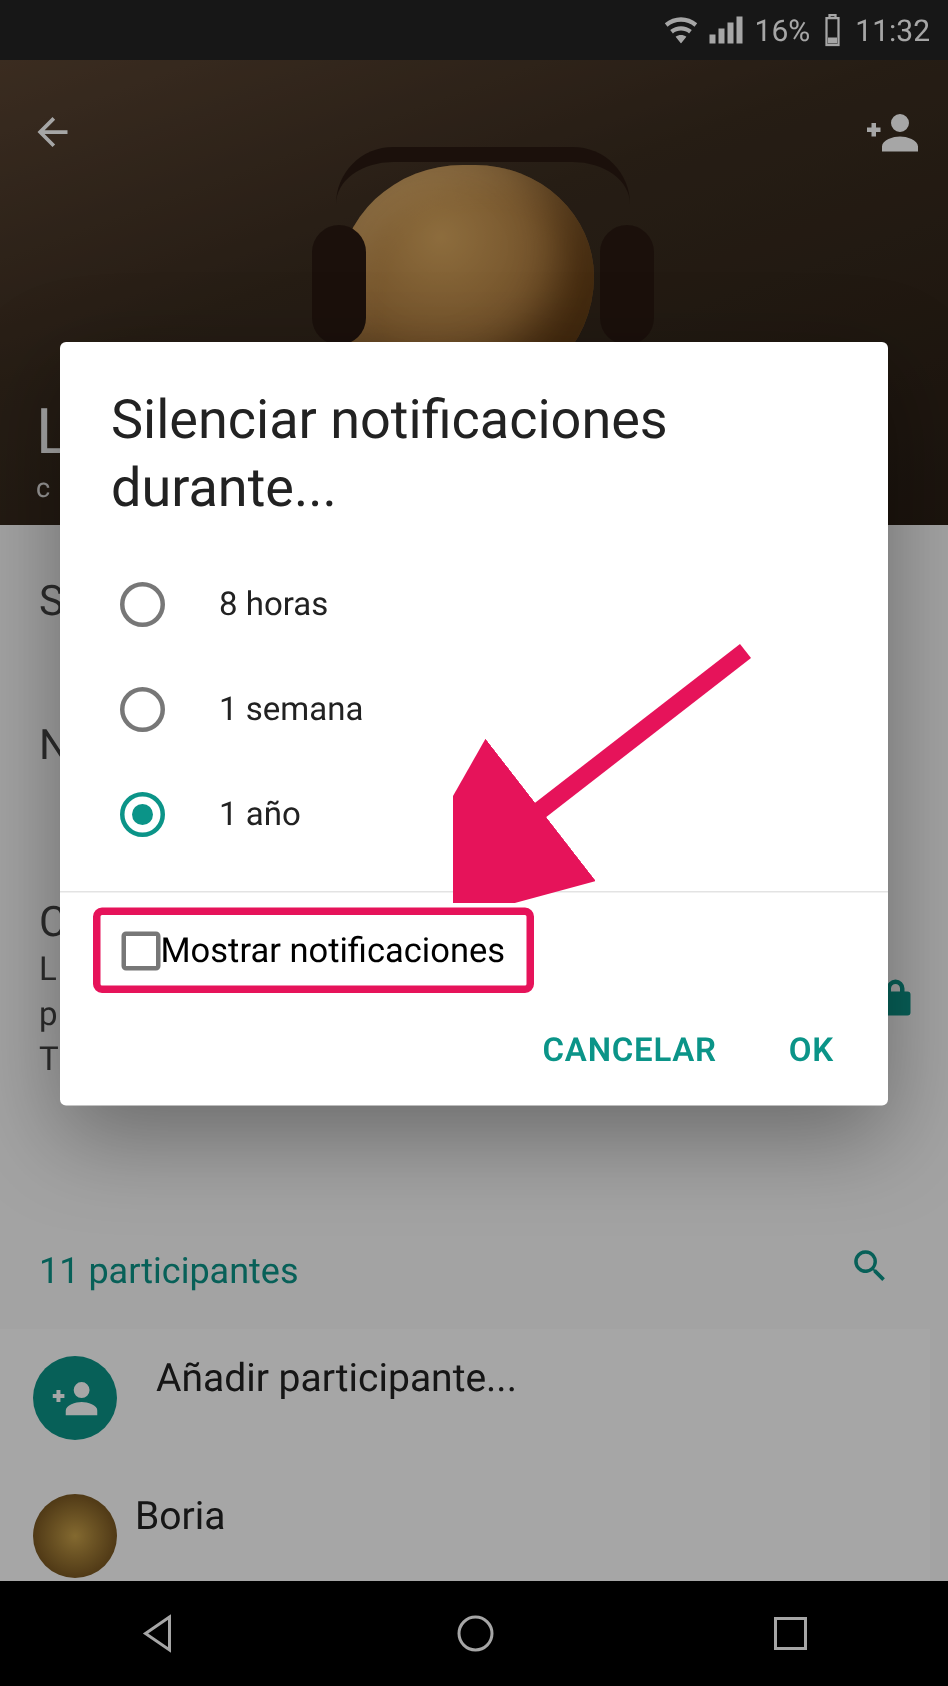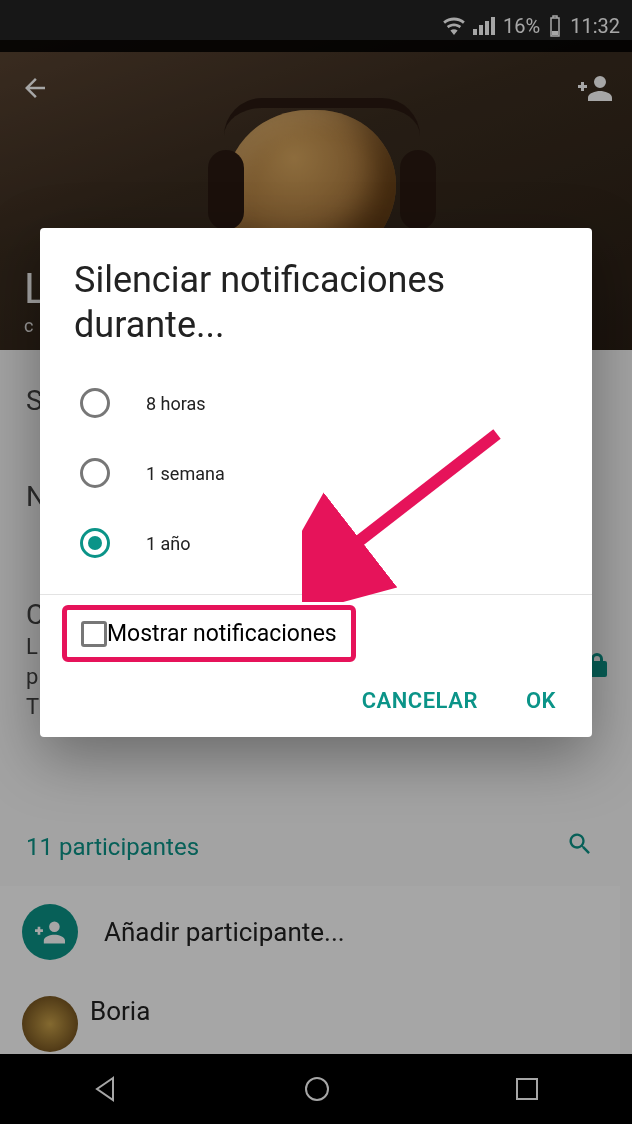--- a/index.html
+++ b/index.html
@@ -1,17 +1,17 @@
 <!DOCTYPE html>
 <html><head>
 <meta charset="utf-8">
 <style>
 html,body{margin:0;padding:0;font-family:Roboto,Arial,sans-serif;background:#000;width:632px;height:1124px;overflow:hidden}
 .screen{position:relative;width:632px;height:1124px;background:#eeeeee}
-.statusbar{position:absolute;top:0;left:0;right:0;height:52px;background:rgba(0,0,0,.85);display:flex;align-items:center;justify-content:flex-end;padding:0 12px;color:#fff;font-size:20px;gap:8px;z-index:1}
+.statusbar{position:absolute;top:0;left:0;right:0;height:40px;background:rgba(0,0,0,.85);display:flex;align-items:center;justify-content:flex-end;padding:0 12px;color:#fff;font-size:20px;gap:8px;z-index:1}
 .statusbar .sig{display:flex;align-items:flex-end;gap:2px}
 .statusbar .sig span{width:4px;background:#fff;display:inline-block}
 .statusbar .sig span:nth-child(1){height:6px}
 .statusbar .sig span:nth-child(2){height:10px}
 .statusbar .sig span:nth-child(3){height:14px}
 .statusbar .sig span:nth-child(4){height:18px}
 .wifi-icon svg,.batt-icon svg{display:block}
 .header{position:absolute;top:40px;left:0;right:0;height:310px;background:linear-gradient(160deg,#5a4432 0%,#3b2d20 40%,#2a1f15 100%);overflow:hidden}
 .brain{position:absolute;left:50%;top:30px;transform:translateX(-50%);width:260px;height:260px}
 .brain .blob{position:absolute;left:40px;top:40px;width:170px;height:160px;background:radial-gradient(circle at 40% 30%,#d9a75e,#9e6c34 70%);border-radius:50% 48% 55% 45%;box-shadow:inset -20px -20px 30px rgba(60,30,0,.6),inset 10px 10px 20px rgba(255,220,160,.3)}
@@ -19,31 +19,31 @@
 .brain .hp.l{left:22px}
 .brain .hp.r{right:10px}
 .brain .band{position:absolute;left:38px;right:26px;top:28px;height:28px;border-top:10px solid #2a1a12;border-radius:120px 120px 0 0}
 .hbar{position:absolute;top:56px;left:0;right:0;height:64px;display:flex;align-items:center;justify-content:space-between;padding:0 20px;color:#fff;z-index:2}
 .hbar svg{display:block}
 .title-area{position:absolute;left:24px;bottom:14px;color:#fff}
 .title-area .t1{font-size:42px;font-weight:400;letter-spacing:.5px}
 .title-area .t2{font-size:18px;opacity:.9;margin-top:2px}
 .body-area{position:absolute;top:350px;left:0;right:0;bottom:70px;background:#fafafa}
 .participants{padding:22px 26px;font-size:24px;color:#0b9488;display:flex;align-items:center;justify-content:space-between;background:#fafafa}
-.add-row{display:flex;align-items:center;gap:26px;padding:18px 22px;background:#fff;font-size:26px;color:#222}
+.add-row{display:flex;gap:26px;padding:18px 22px;background:#fff;font-size:26px;color:#222}
 .avatar{width:56px;height:56px;border-radius:50%;background:#0b9488;display:flex;align-items:center;justify-content:center}
 .prow{display:flex;align-items:flex-start;gap:12px;padding:18px 22px;background:#fff;font-size:26px;color:#222}
 .pavatar{width:56px;height:56px;border-radius:50%;background:radial-gradient(circle,#caa24a,#5a3a12)}
 .navbar{position:absolute;bottom:0;left:0;right:0;height:70px;background:#000;display:flex;align-items:center;justify-content:space-around}
 .navbar svg{display:block}
 .dim{position:absolute;inset:0;background:rgba(0,0,0,.35);z-index:4}
 .dialog{position:absolute;left:40px;right:40px;top:228px;background:#fff;border-radius:4px;box-shadow:0 20px 60px rgba(0,0,0,.35);z-index:5;padding:30px 0 12px}
 .dialog h2{font-size:36px;font-weight:400;color:#222;margin:0 34px 18px;line-height:1.25}
 .opts{padding:2px 0}
-.opt{display:flex;align-items:center;gap:36px;padding:20px 40px;font-size:18px;color:#222}
+.opt{display:flex;align-items:center;gap:36px;padding:20px 40px;font-size:22px;color:#222}
 .radio{width:30px;height:30px;border:3px solid #777;border-radius:50%;box-sizing:border-box;display:flex;align-items:center;justify-content:center;flex:0 0 30px}
 .radio.sel{border-color:#0b9488}
 .radio.sel::after{content:"";width:14px;height:14px;background:#0b9488;border-radius:50%}
 .divider{height:1px;background:#e3e3e3;margin:14px 0 10px}
 .chkwrap{margin:10px 22px 8px;border:5px solid #e6135a;border-radius:6px;padding:10px 14px;display:flex;align-items:center;width:max-content;font-size:23px;background:#fff}
 .chkbox{width:26px;height:26px;border:3px solid #777;border-radius:3px;box-sizing:border-box}
 .dlg-actions{display:flex;justify-content:flex-end;gap:48px;padding:18px 36px 12px;font-size:22px;font-weight:600;color:#0b9488;letter-spacing:.5px}
 .arrow{position:absolute;z-index:6;right:120px;top:422px;pointer-events:none}
 .letter{position:absolute;font-size:28px;color:#444}
 .lock-icon{position:absolute;right:24px;top:302px}

